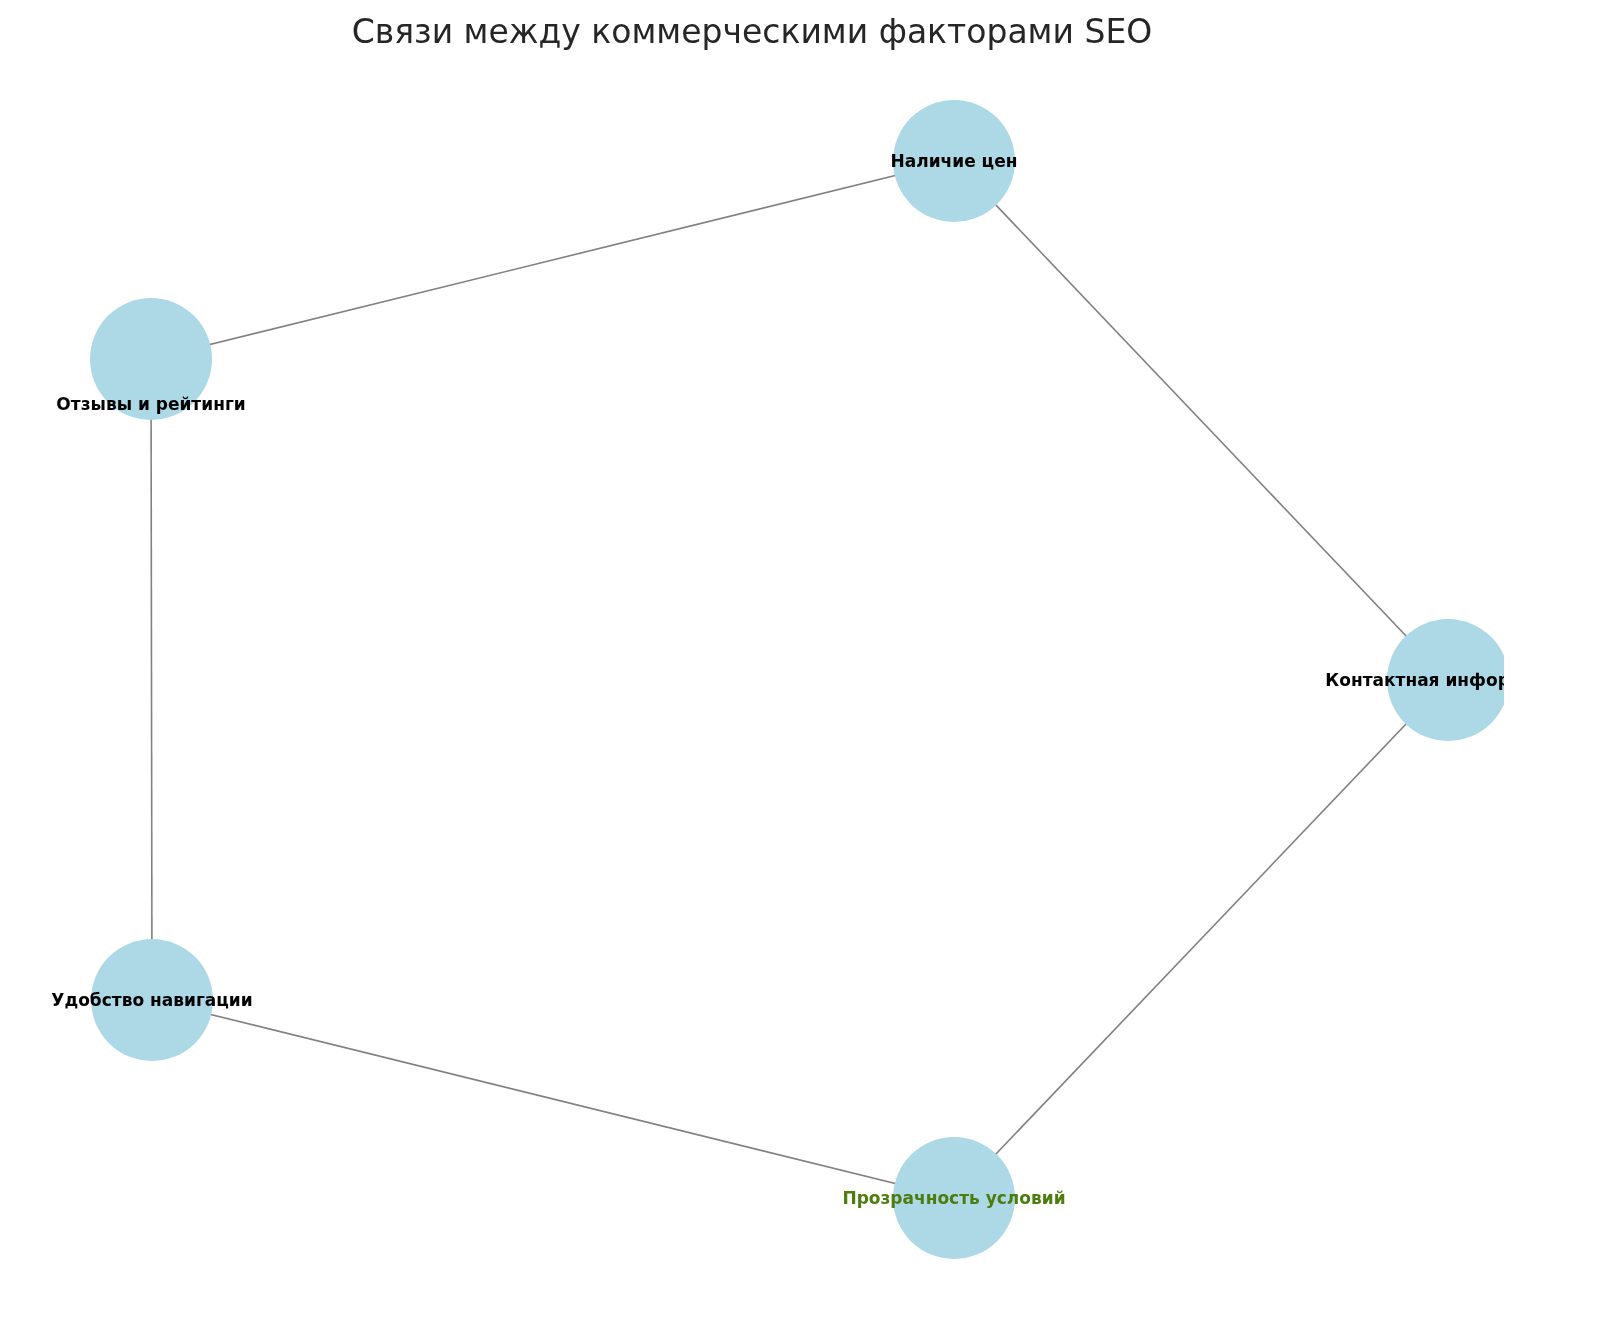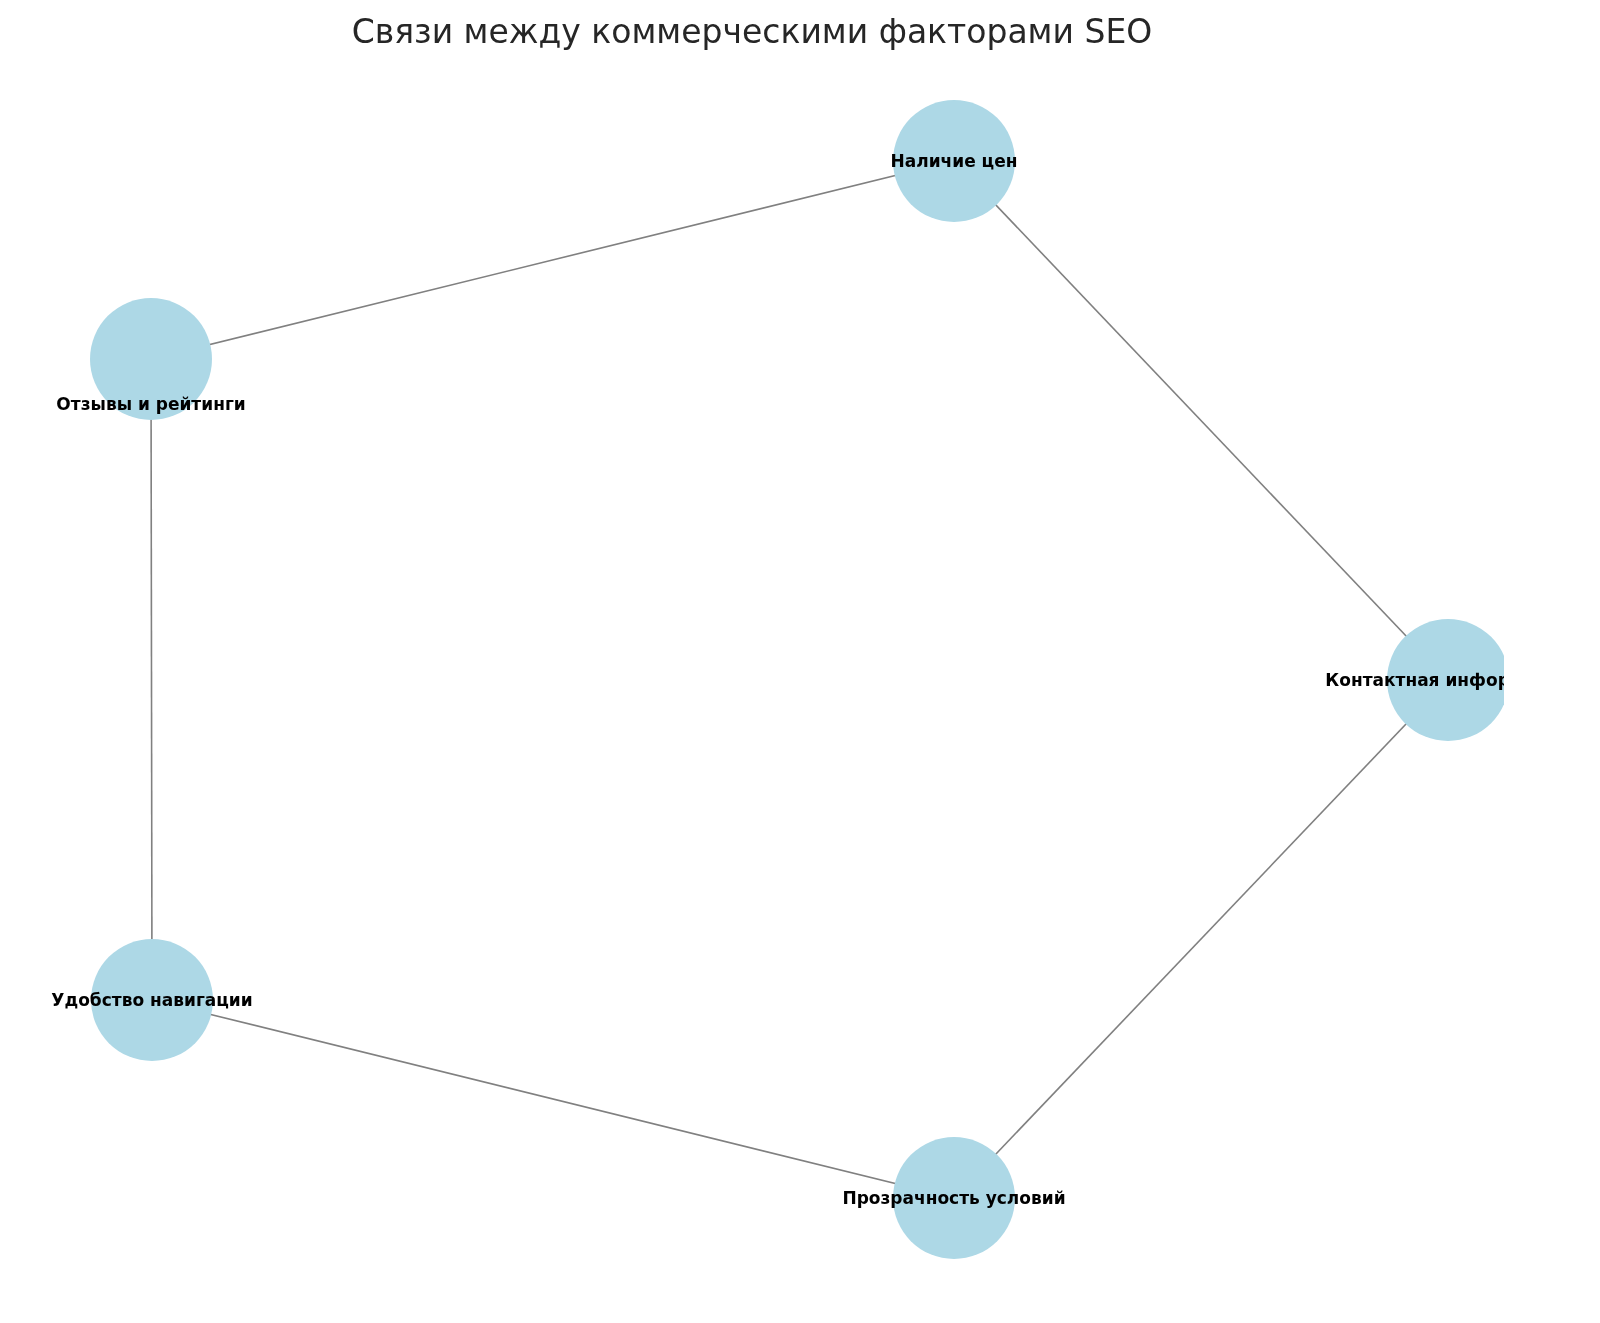--- a/index.html
+++ b/index.html
@@ -59,15 +59,15 @@
         <circle cx="152" cy="1000" r="61" fill="#ADD8E6"></circle>
         <circle cx="954" cy="1198" r="61" fill="#ADD8E6"></circle>
       </g>
   </svg>
   <div id="chart-title" style="color: rgb(38, 38, 38);">Связи между коммерческими факторами SEO</div>
   <div id="label-layer">
       <div class="node-label" style="left: 954px; top: 161px; color: rgb(0, 0, 0);">Наличие цен</div>
       <div class="node-label" style="left: 151px; top: 359px; color: rgb(0, 0, 0); margin-top: 45px;">Отзывы и рейтинги</div>
       <div class="node-label" style="left: 1448px; top: 680px; color: rgb(0, 0, 0);">Контактная информация</div>
       <div class="node-label" style="left: 152px; top: 1000px; color: rgb(0, 0, 0); text-align: center;">Удобство навигации</div>
-      <div class="node-label" style="left: 954px; top: 1198px; color: #000000;">Прозрачность условий</div>
+      <div class="node-label" style="left: 954px; top: 1198px; color: #4d7c0f;">Прозрачность условий</div>
     </div>
 </div>
 
 </body></html>

